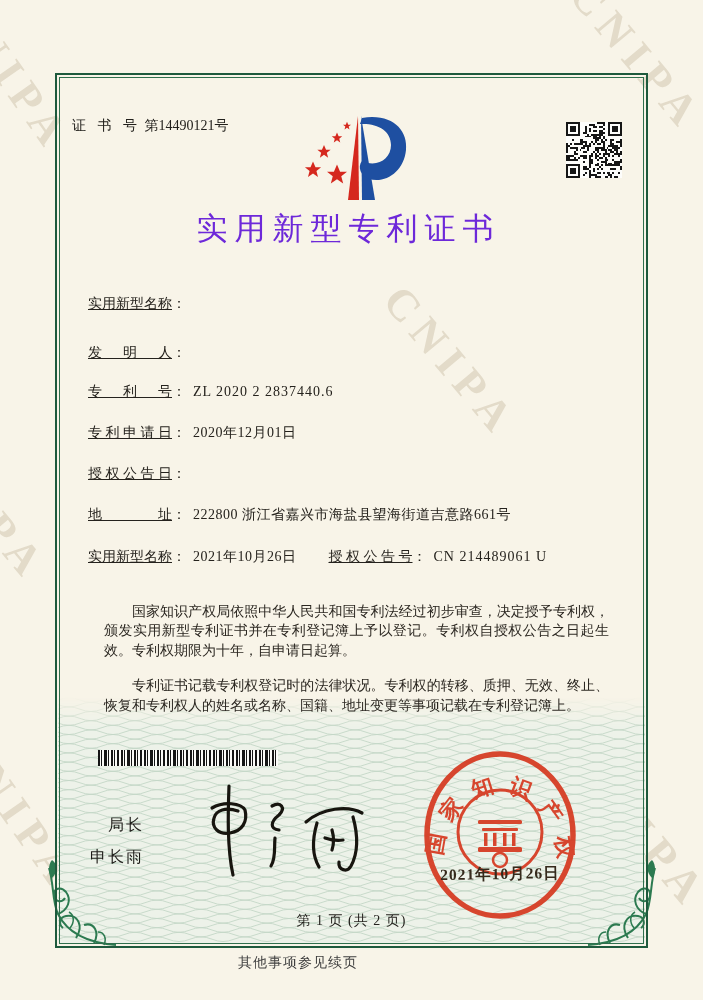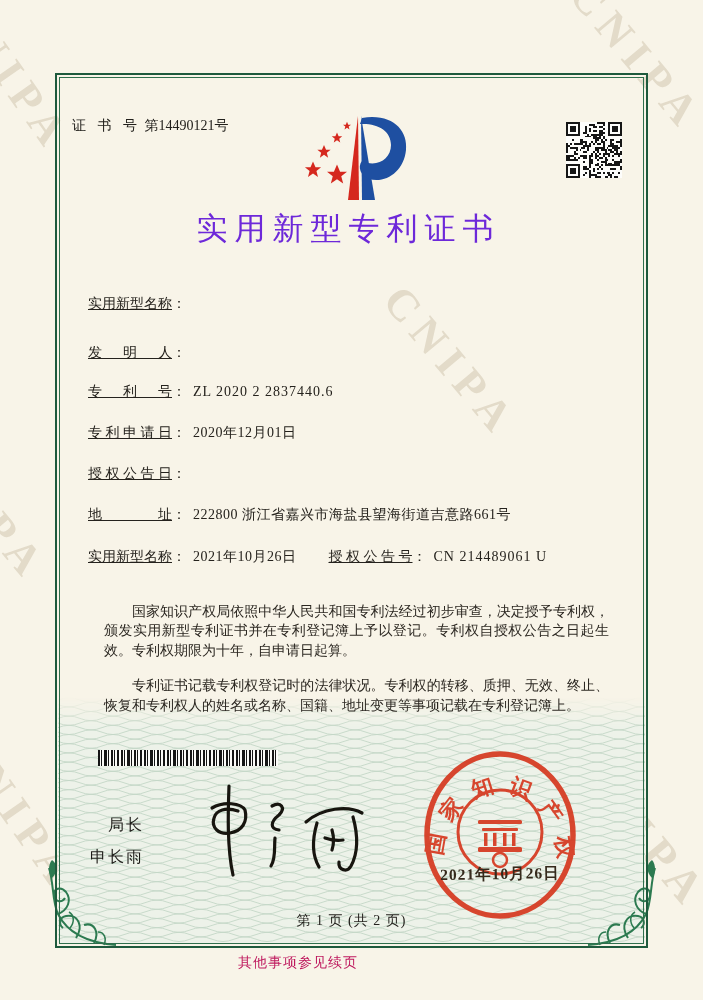--- a/index.html
+++ b/index.html
@@ -62,21 +62,21 @@
     position:absolute;left:5px;top:114px;width:150px;text-align:center;
     font-size:15.5px;letter-spacing:1px;color:#352a1c;transform:rotate(-1deg);
     font-weight:bold;
   }
   .pagenum{
     position:absolute;left:0;top:912px;width:703px;text-align:center;
     font-size:14px;z-index:5;color:#24221e;letter-spacing:1px;
   }
   .footer-note{
     position:absolute;left:0;top:954px;width:596px;text-align:center;
-    font-size:14px;z-index:3;color:#be185d;letter-spacing:1px;
+    font-size:14px;z-index:3;color:#404040;letter-spacing:1px;
   }
   .flourish{position:absolute;z-index:3;}
   .logo{position:absolute;left:298px;top:112px;z-index:3;}
   .qr{position:absolute;left:566px;top:122px;width:56px;height:56px;z-index:3;}
 </style>
 </head>
 <body>
 
 <div class="wm" style="left:-22px;top:-16px;transform:rotate(55deg);">CNIPA</div>
 <div class="wm" style="left:598px;top:-30px;">CNIPA</div>

